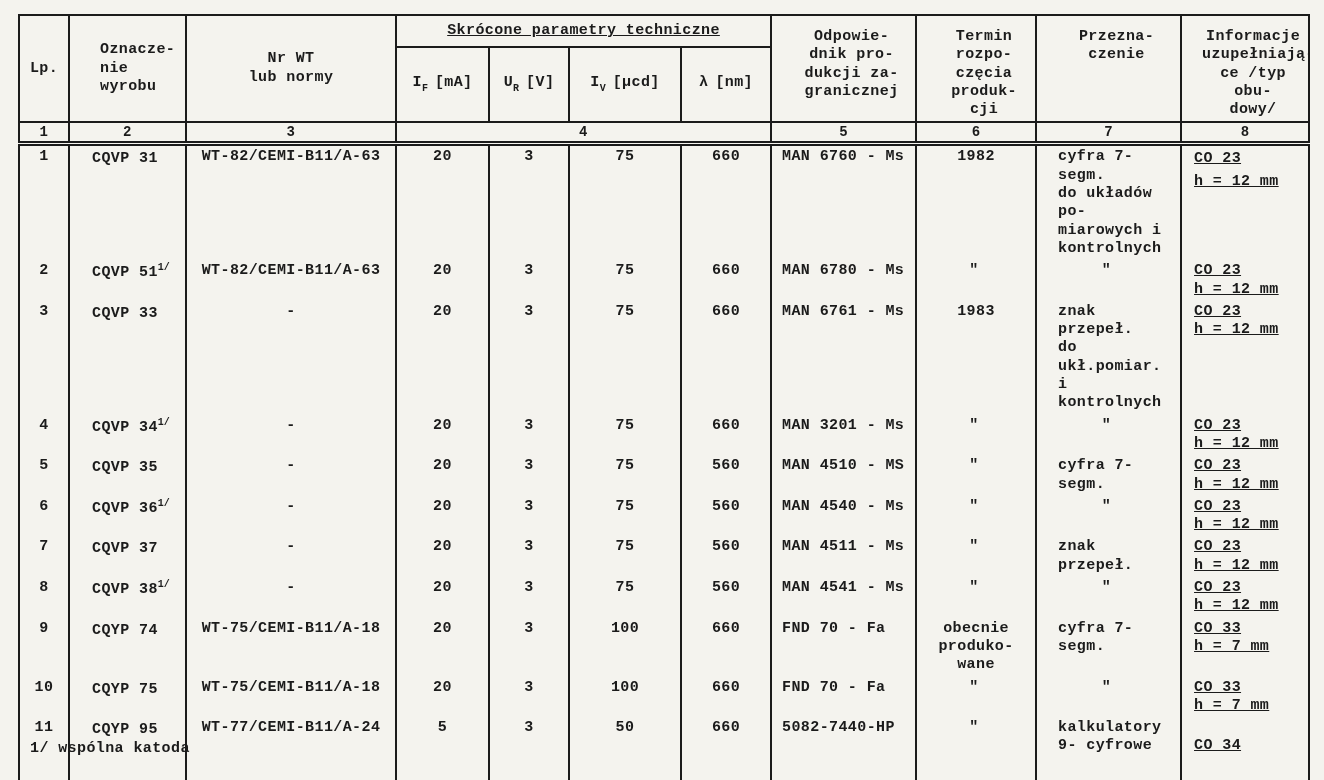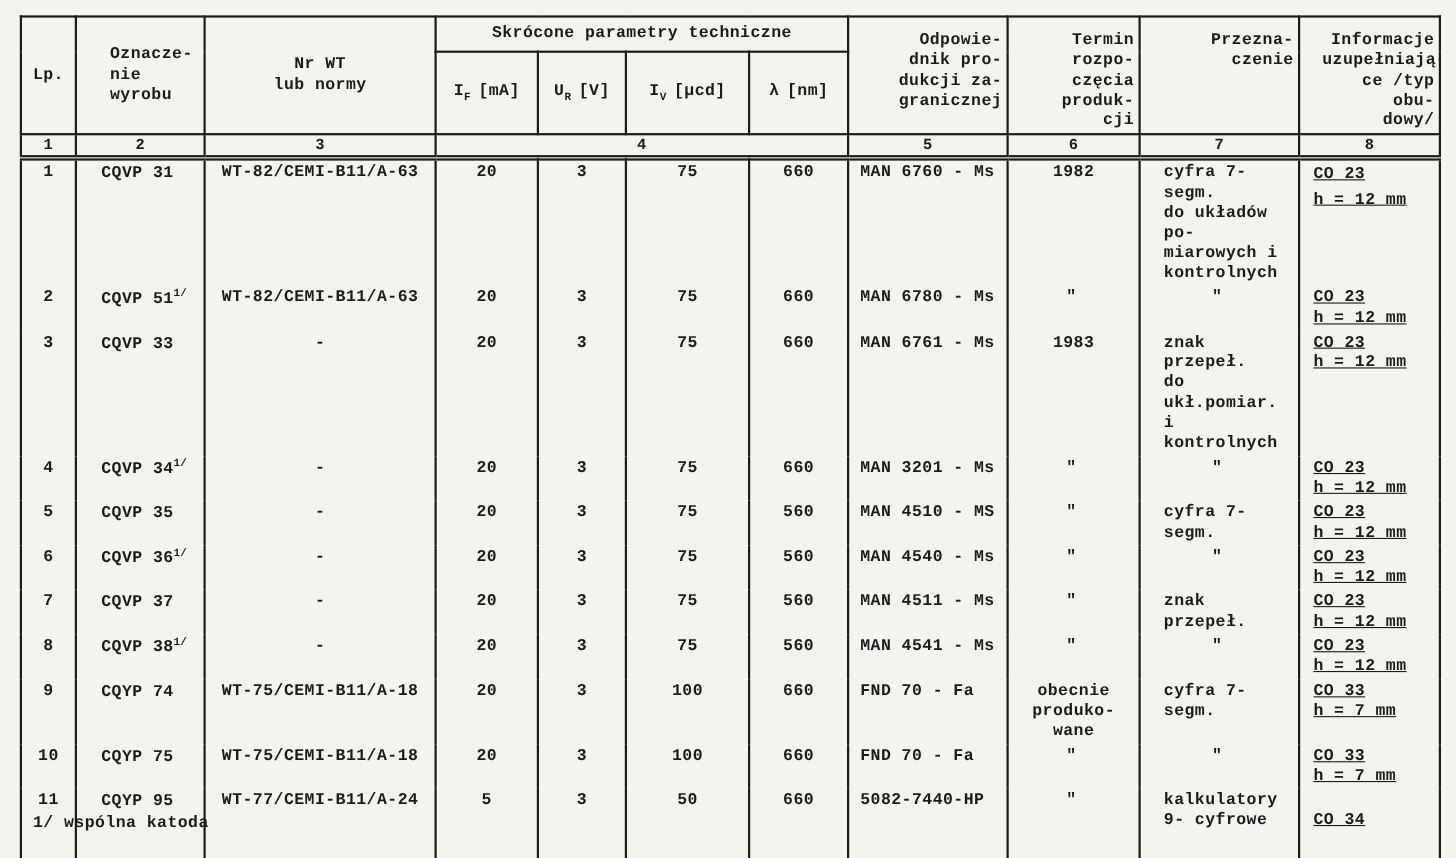--- a/index.html
+++ b/index.html
@@ -21,23 +21,23 @@
     font-weight:700;
     padding:2px 4px;
     vertical-align:top;
     overflow:hidden;
   }
   
   thead th{border:2px solid #1b1b1b;}
   .h-top .c-lp,.h-top .c-ozn,.h-top .c-nrwt{vertical-align:middle;text-align:center;}
   .h-top .c-ozn{text-align:left;padding-left:30px;}
   .h-top .c-odp,.h-top .c-ter,.h-top .c-prz,.h-top .c-inf{
-    text-align:right;padding-top:12px;padding-left:20px;
-  }
-  .h-top .group{height:26px;text-align:center;vertical-align:middle;padding:1px 0;}
+    text-align:center;padding-top:12px;padding-left:20px;
+  }
+  .h-top .group{height:26px;text-align:center;vertical-align:middle;padding:1px 0;text-decoration:underline;}
   .h-sub th{height:64px;text-align:center;vertical-align:middle;}
   .h-num th{
     height:18px;text-align:center;vertical-align:middle;padding:0;
     border-bottom:5px double #1b1b1b;
     font-size:14px;
   }
   .pre{white-space:pre-line;}
   sub.psub{font-size:10px;vertical-align:-5px;letter-spacing:0;}
   sup.fn{font-size:10px;vertical-align:6px;letter-spacing:0;}
   .unit{margin-left:7px;}

